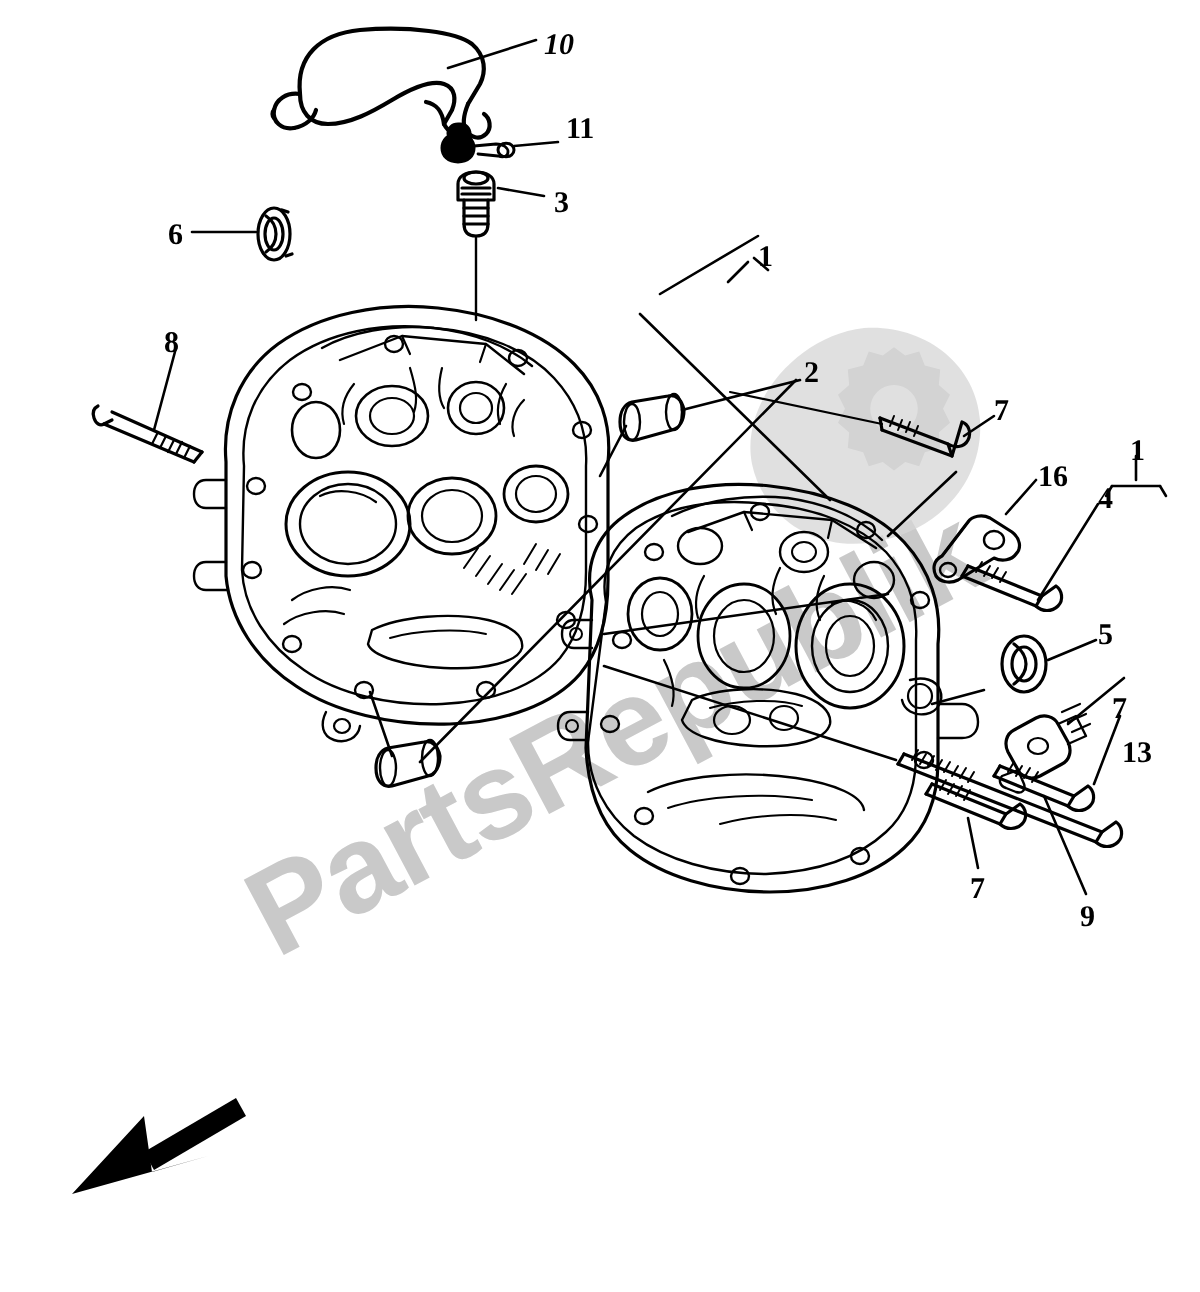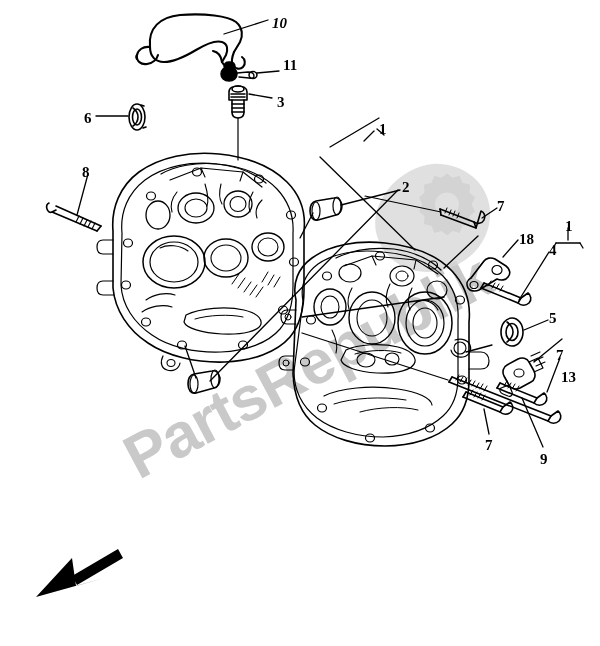--- a/index.html
+++ b/index.html
@@ -406,21 +406,21 @@
 
   <div>
     <div class="callout" style="left:272px; top:16px;font-style:italic;">10</div>
     <div class="callout" style="left:283px; top:48px;margin-top:10px;">11</div>
     <div class="callout" style="left:277px; top:95px;">3</div>
     <div class="callout" style="left:379px; top:122px;">1</div>
     <div class="callout" style="left:402px; top:180px;">2</div>
     <div class="callout" style="left:84px;  top:111px;">6</div>
     <div class="callout" style="left:82px;  top:165px;">8</div>
     <div class="callout" style="left:497px; top:199px;">7</div>
-    <div class="callout" style="left:519px; top:232px;">18</div>
+    <div class="callout" style="left:519px; top:232px;">16</div>
     <div class="callout" style="left:565px; top:219px;">1</div>
     <div class="callout" style="left:549px; top:243px;">4</div>
     <div class="callout" style="left:549px; top:311px;">5</div>
     <div class="callout" style="left:561px; top:328px;margin-top:42px;">13</div>
     <div class="callout" style="left:556px; top:348px;">7</div>
     <div class="callout" style="left:485px; top:438px;">7</div>
     <div class="callout" style="left:540px; top:452px;">9</div>
   </div>
 
 </div>

